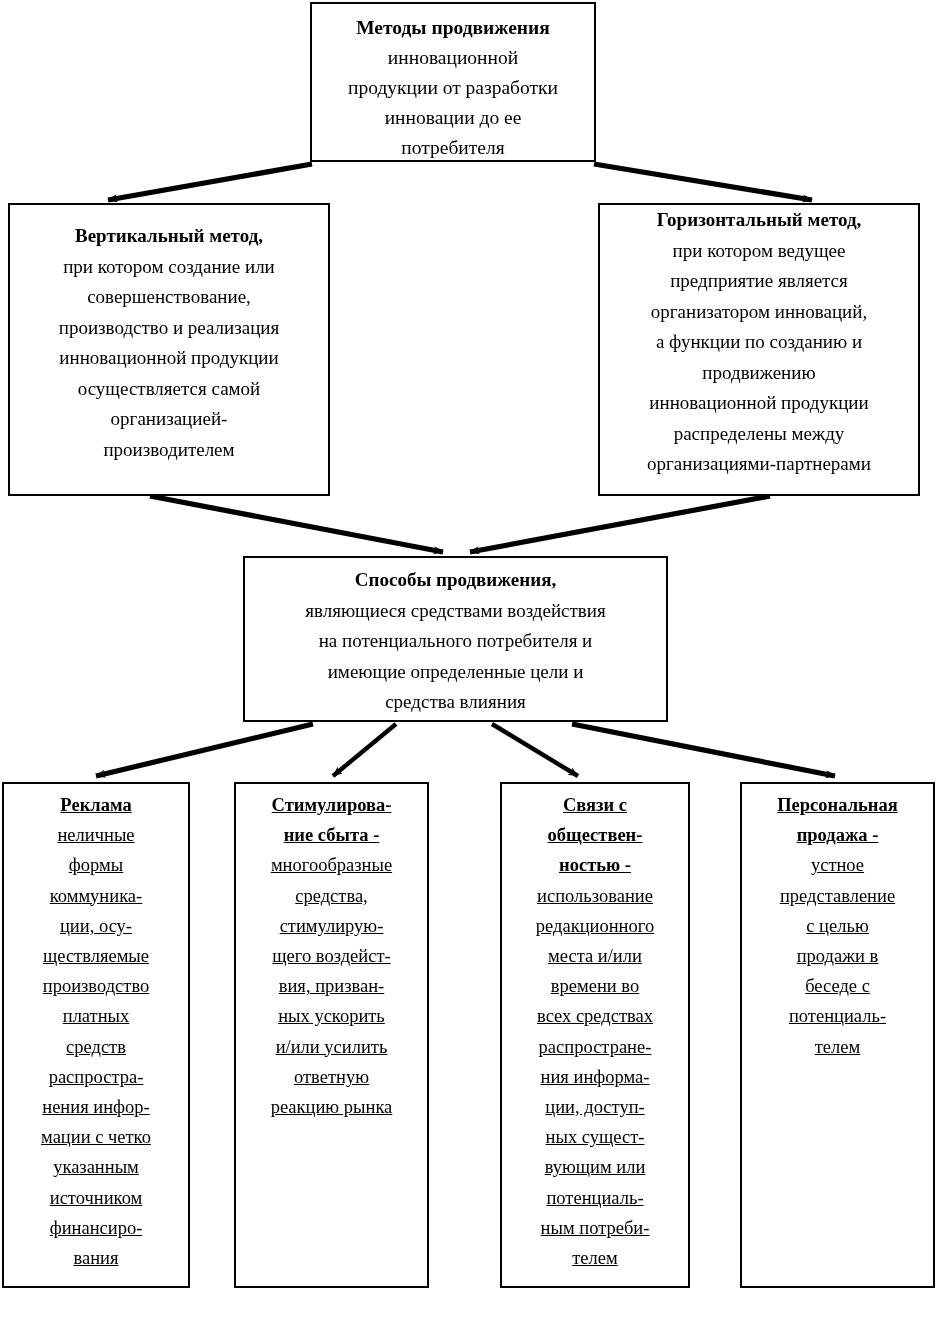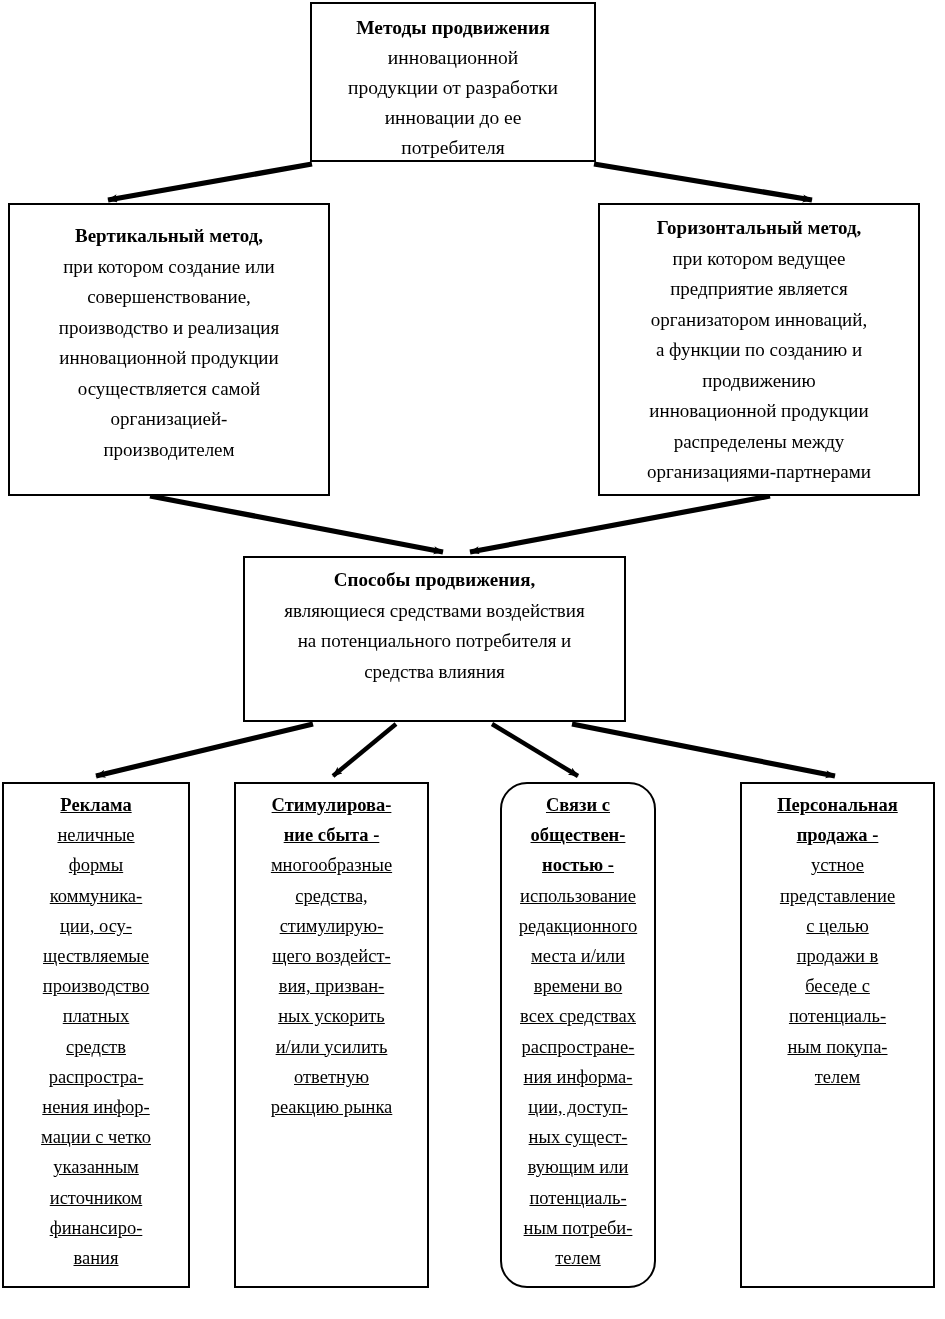--- a/index.html
+++ b/index.html
@@ -59,41 +59,40 @@
     line-height: 30px;
   }
   #node-vertical {
     left: 8px; top: 203px; width: 322px; height: 293px;
     padding-top: 16px;
     font-size: 19px;
     line-height: 30.5px;
   }
   #node-horizontal {
     left: 598px; top: 203px; width: 322px; height: 293px;
-    padding-top: 8px;
     font-size: 19px;
     line-height: 30.5px;
   }
   #node-center {
-    left: 243px; top: 556px; width: 383px; height: 166px;
+    left: 243px; top: 556px; width: 425px; height: 166px;
     padding-top: 7px;
     font-size: 19px;
     line-height: 30.5px;
   }
   .leaf {
     top: 782px;
     height: 506px;
     padding-top: 6px;
     font-size: 18.5px;
     line-height: 30.2px;
     text-decoration: underline;
   }
   #node-ad       { left: 2px;   width: 188px; }
   #node-sales    { left: 234px; width: 195px; }
-  #node-pr       { left: 500px; width: 156px; border-radius: 27px; }
+  #node-pr       { left: 500px; width: 190px; }
   #node-personal { left: 740px; width: 195px; }
 </style>
 </head>
 <body>
 
 <div id="diagram" style="background: rgb(255, 255, 255);">
 
   <svg id="arrow-layer" viewBox="0 0 945 1319" width="945" height="1319" xmlns="http://www.w3.org/2000/svg">
     <defs>
       <marker id="ah" markerWidth="11" markerHeight="11" refX="9.4" refY="4.1" orient="auto" markerUnits="userSpaceOnUse">
@@ -148,20 +147,21 @@
         <span class="ln">распределены между</span>
         <span class="ln">организациями-партнерами</span>
       </div>
   </div>
 
   <div class="node" id="node-center">
     <div class="lines">
         <span class="ln hdr">Способы продвижения,</span>
         <span class="ln">являющиеся средствами воздействия</span>
         <span class="ln">на потенциального потребителя и</span>
+        <span class="ln">имеющие определенные цели и</span>
         <span class="ln">средства влияния</span>
       </div>
   </div>
 
   <div class="node leaf" id="node-ad">
     <div class="lines">
         <span class="ln hdr">Реклама</span>
         <span class="ln">неличные</span>
         <span class="ln">формы</span>
         <span class="ln">коммуника-</span>
@@ -220,18 +220,17 @@
   <div class="node leaf" id="node-personal">
     <div class="lines">
         <span class="ln hdr">Персональная</span>
         <span class="ln hdr">продажа -</span>
         <span class="ln">устное</span>
         <span class="ln">представление</span>
         <span class="ln">с целью</span>
         <span class="ln">продажи в</span>
         <span class="ln">беседе с</span>
         <span class="ln">потенциаль-</span>
-        <span class="ln">ным покупа-</span>
         <span class="ln">телем</span>
       </div>
   </div>
 
 </div>
 
 </body></html>

